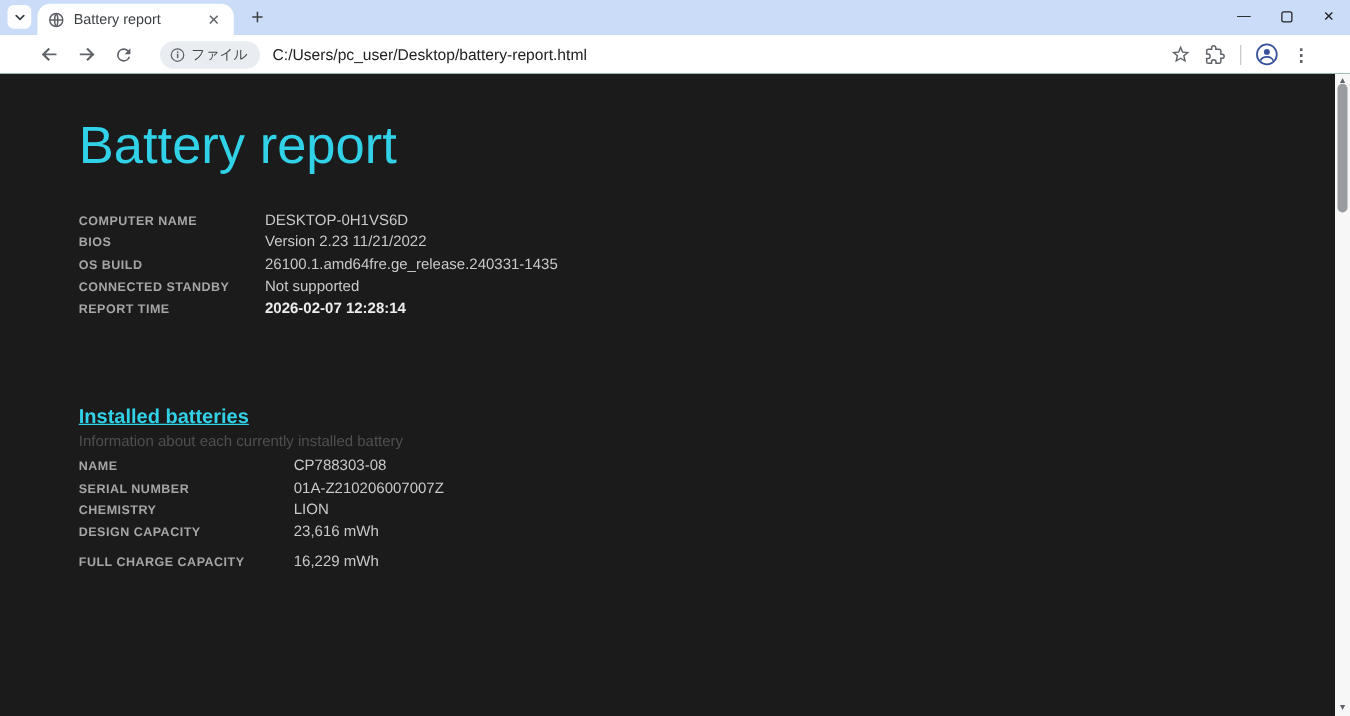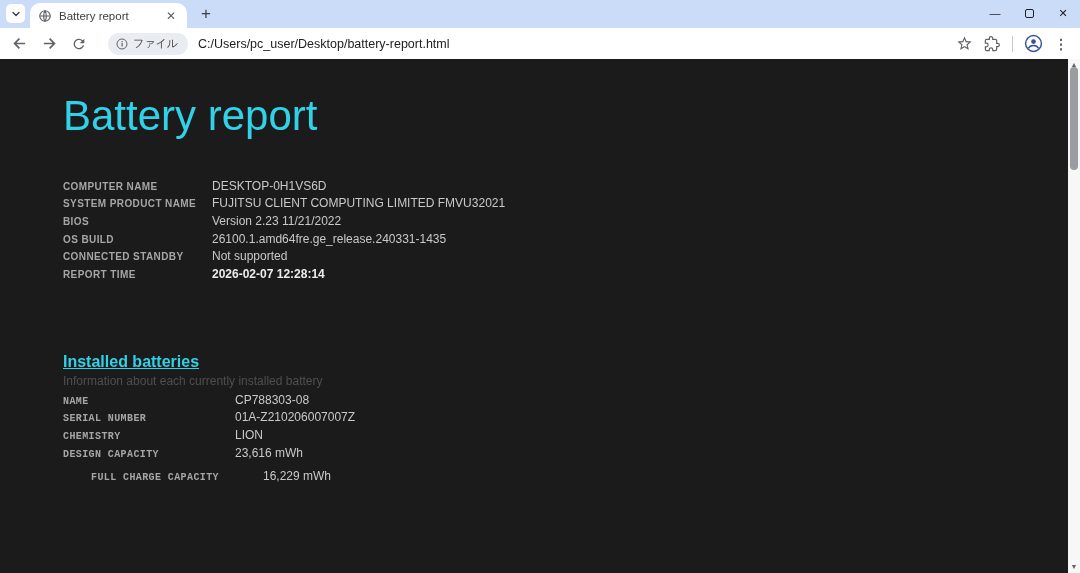--- a/index.html
+++ b/index.html
@@ -15,47 +15,47 @@
   .tab-title { font-size:11.5px; color:#3c4043; margin-left:7px; flex:1; white-space:nowrap; overflow:hidden; }
   .tab-close { width:16px; height:16px; border-radius:50%; display:flex; align-items:center; justify-content:center;
                color:#5f6368; font-size:12px; line-height:1; cursor:pointer; }
   .new-tab { width:26px; height:26px; margin-bottom:1px; margin-left:6px; display:flex; align-items:center; justify-content:center;
              color:#3c4043; font-size:17px; font-weight:300; cursor:pointer; }
   .win-controls { position:absolute; top:0; right:0; height:26px; display:flex; }
   .win-btn { width:34px; height:26px; display:flex; align-items:center; justify-content:center; color:#202124; font-size:11px; cursor:pointer; }
   .win-max-glyph { width:9px; height:9px; border:1.2px solid #202124; border-radius:2px; }
 
   
-  .toolbar { height:31px; background:#ffffff; display:flex; align-items:center; padding:0 6px; flex:0 0 31px; }
+  .toolbar { height:31px; background:#ffffff; display:flex; align-items:center; padding:0 26px; flex:0 0 31px; }
   .nav-btn { width:26px; height:26px; display:flex; align-items:center; justify-content:center; margin-right:4px; cursor:pointer; }
   .omnibox { flex:1; height:28px; display:flex; align-items:center; margin:0 6px; background:#ffffff; border-radius:14px; padding:0 6px; }
   .chip { display:flex; align-items:center; gap:5px; background:#e9edf2; border-radius:11px; height:22px; padding:0 10px 0 8px; cursor:pointer; }
   .chip-label { font-size:11px; color:#454746; }
   .url { font-size:12.5px; color:#202124; margin-left:10px; white-space:nowrap; }
   .toolbar-right { display:flex; align-items:center; gap:2px; }
   .tb-icon { width:26px; height:26px; display:flex; align-items:center; justify-content:center; cursor:pointer; }
   .tb-sep { width:1px; height:16px; background:#c7cacd; margin:0 5px; }
   .dots { color:#5f6368; font-size:14px; letter-spacing:0; font-weight:bold; }
 
   
   .page { flex:1; background:#1b1b1b; position:relative; overflow:hidden; }
   .content { padding:32px 0 0 63px; }
   h1.report-title { font-size:42px; font-weight:normal; color:#31d2e8; letter-spacing:0; line-height:1.18; }
-  .kv-table { margin-top:38px; }
+  .kv-table { margin-top:28px; }
   .kv-row { display:flex; height:17.7px; align-items:baseline; }
   .lbl { font-size:10px; font-weight:bold; color:#a6a6a6; letter-spacing:.4px; flex:0 0 auto; }
   .sys .lbl { width:149px; }
-  .bat .lbl { width:172px;font-family:Liberation Mono, monospace; }
+  .bat .lbl { width:172px; }
   .val { font-size:12px; color:#c9c9c9; white-space:nowrap; }
   .val.strong { font-weight:bold; color:#ececec; }
   .section-head { margin-top:66px; font-size:16px; font-weight:bold; color:#31d2e8; line-height:22px;text-decoration:underline; }
   .section-sub { font-size:12px; color:#4f4f4f; line-height:15px; margin-top:1px; }
   .bat-header { margin-top:15px; padding-left:172px; height:15px; }
   .bat { margin-top:4px; }
-  .gap-above { margin-top:6px;margin-left:28px; }
+  .gap-above { margin-top:6px; }
 
   
   .scrollbar { position:absolute; top:0; right:0; width:12px; height:100%; background:#f7f7f7; }
   .sb-arrow { position:absolute; left:0; width:12px; height:10px; display:flex; align-items:center; justify-content:center;
               font-size:7px; color:#5f6368; cursor:pointer; }
   .sb-up { top:0; }
   .sb-down { bottom:2px; }
   .sb-thumb { position:absolute; left:2px; top:8px; width:8px; height:103px; border-radius:4px; background:#999da1; cursor:pointer; }
 
   svg { display:block; }
@@ -144,24 +144,20 @@
   <div class="page">
     <div class="content">
       <h1 class="report-title">Battery report</h1>
 
       <div class="kv-table sys">
         <div class="kv-row">
           <span class="lbl">COMPUTER NAME</span>
           <span class="val">DESKTOP-0H1VS6D</span>
         </div>
         <div class="kv-row">
-          <span class="lbl">SYSTEM PRODUCT NAME</span>
-          <span class="val">FUJITSU CLIENT COMPUTING LIMITED FMVU32021</span>
-        </div>
-        <div class="kv-row">
           <span class="lbl">BIOS</span>
           <span class="val">Version 2.23 11/21/2022</span>
         </div>
         <div class="kv-row">
           <span class="lbl">OS BUILD</span>
           <span class="val">26100.1.amd64fre.ge_release.240331-1435</span>
         </div>
         <div class="kv-row">
           <span class="lbl">CONNECTED STANDBY</span>
           <span class="val">Not supported</span>

